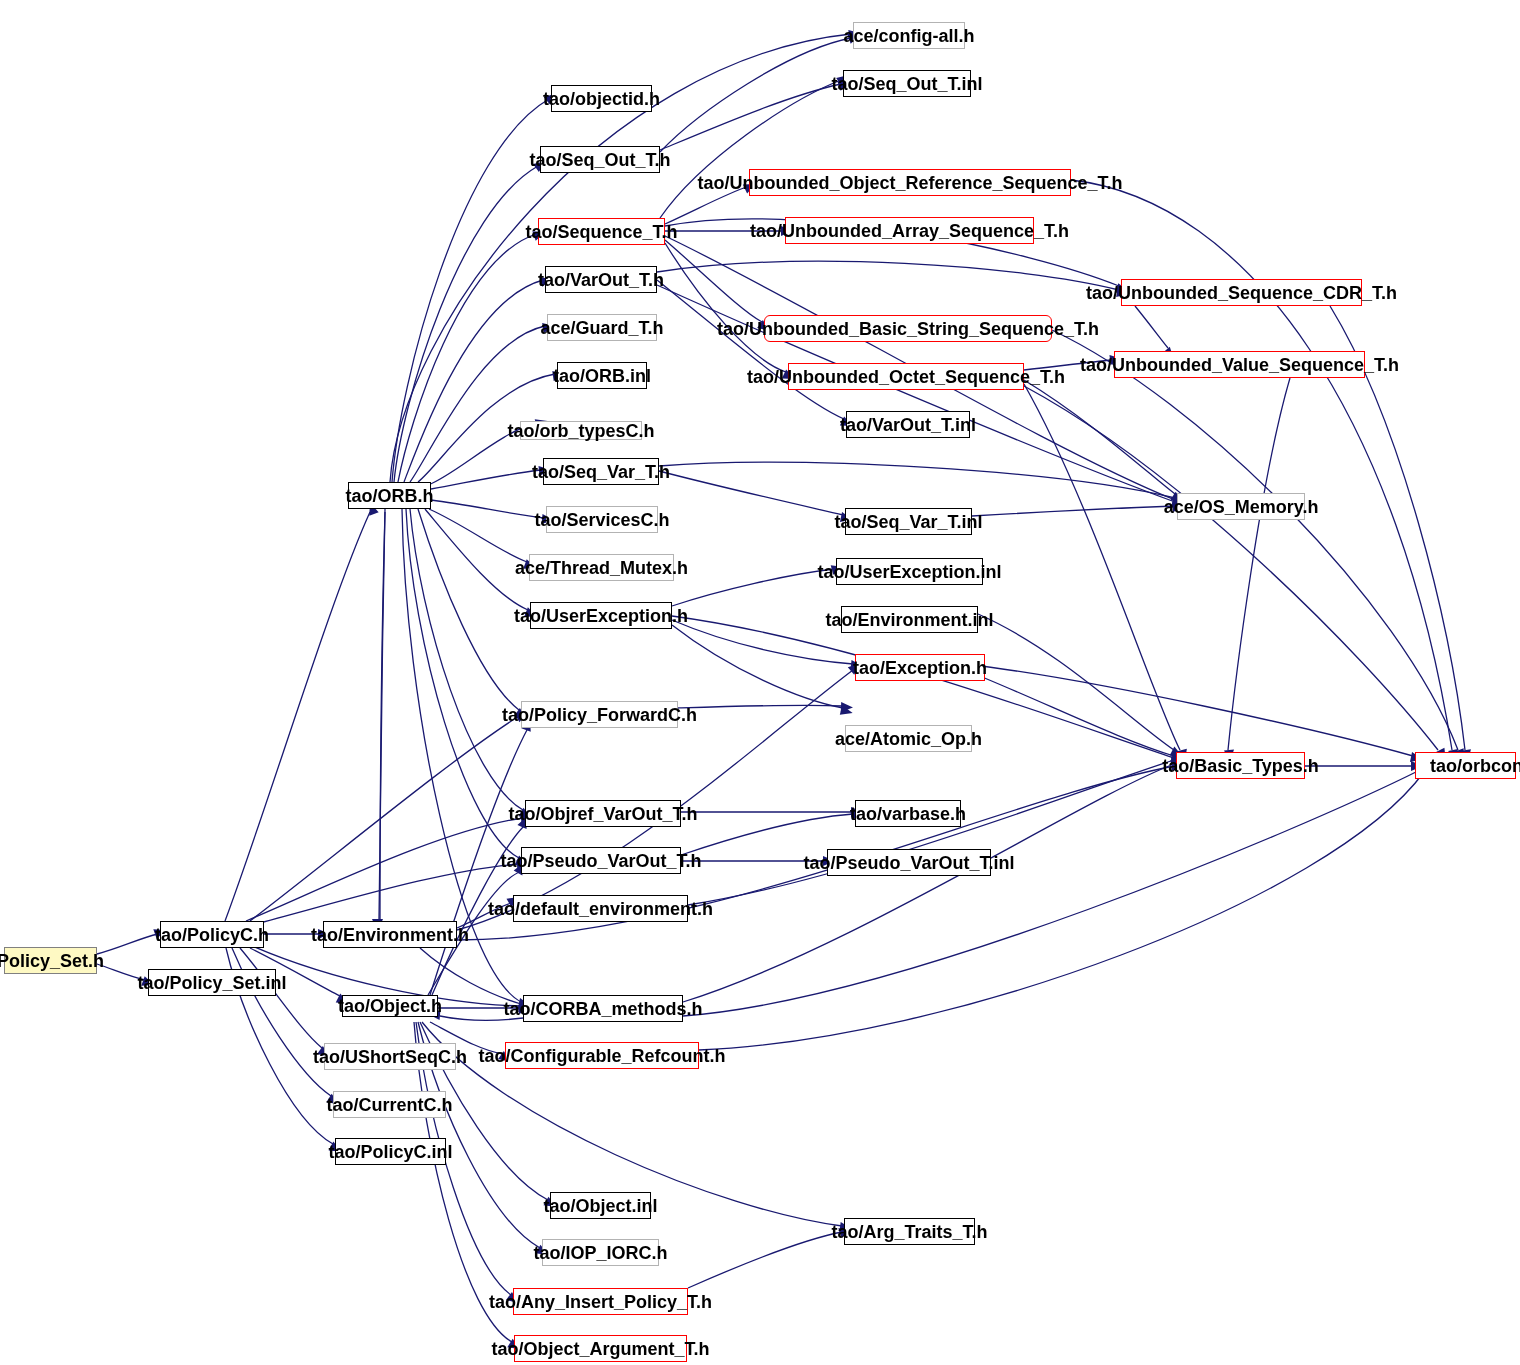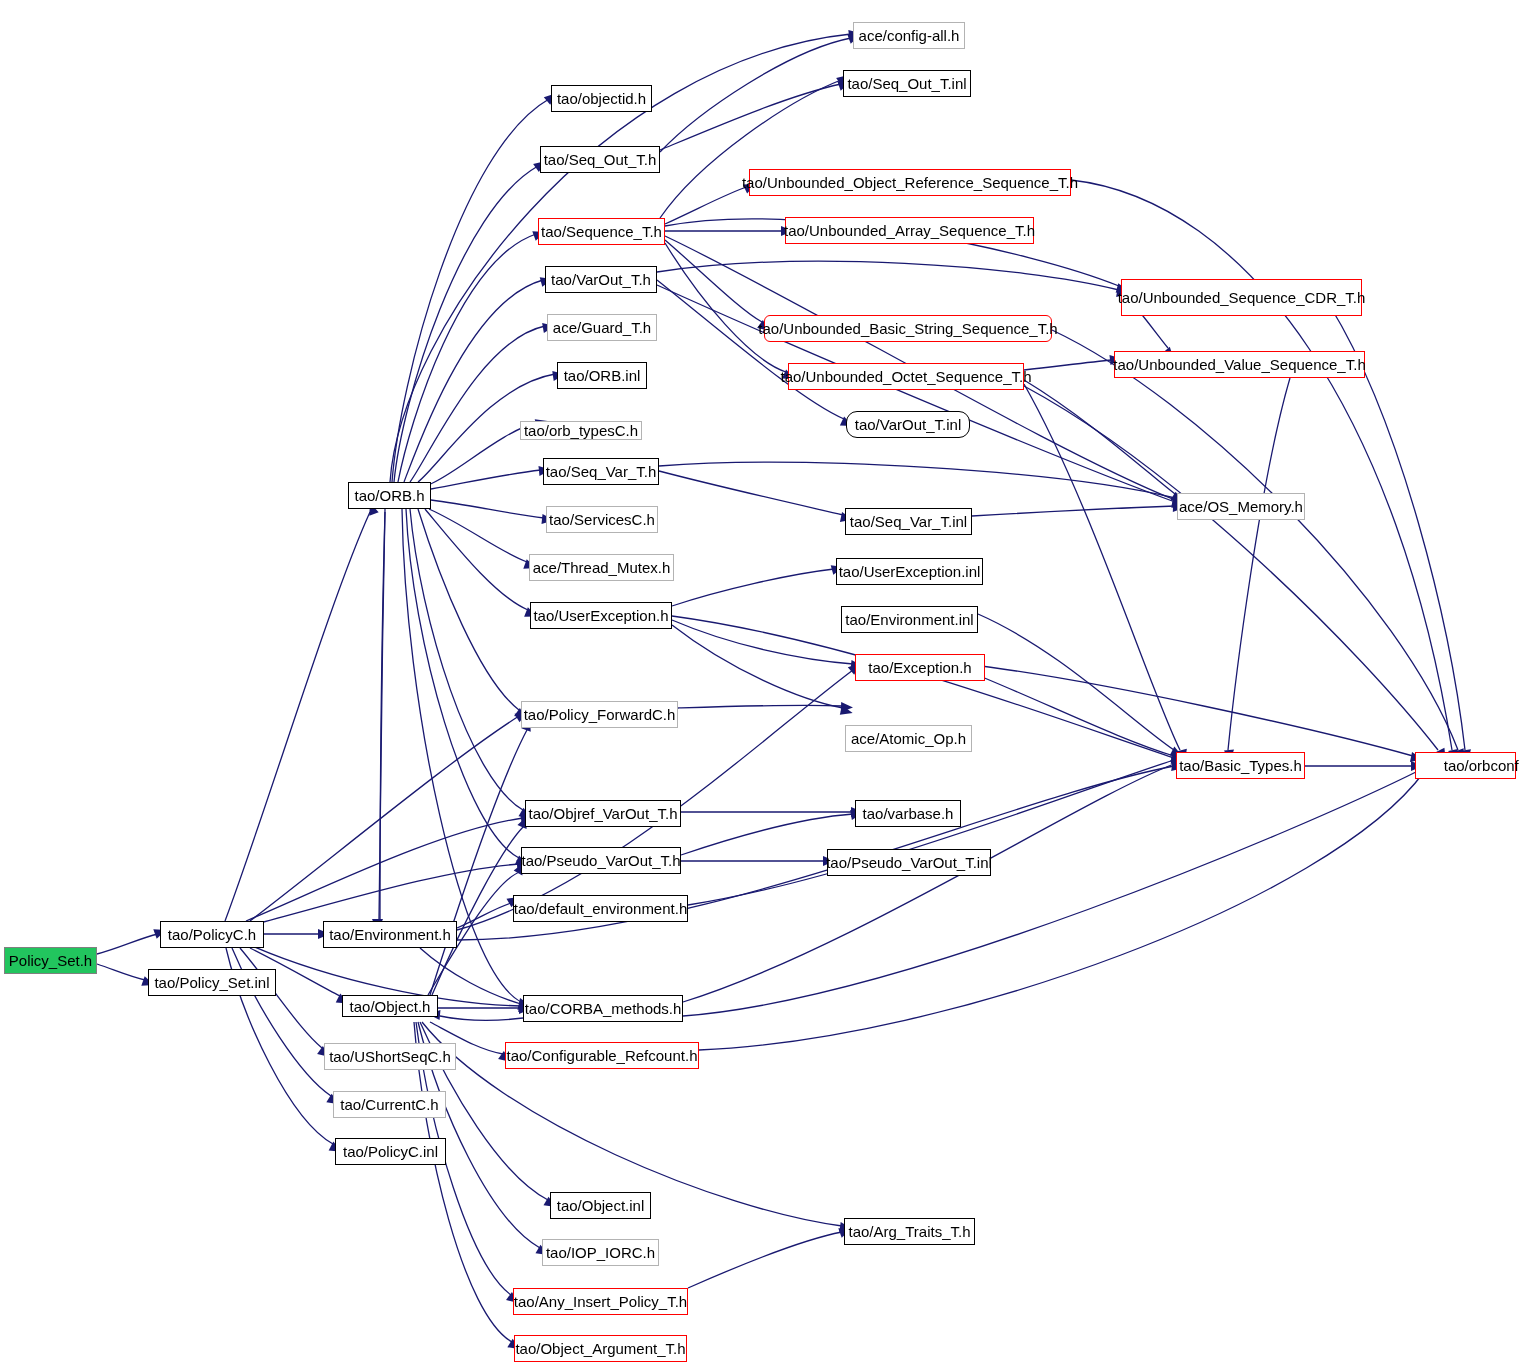--- a/index.html
+++ b/index.html
@@ -20,30 +20,31 @@
     pointer-events:none;
   }
   .node{
     position:absolute;
     box-sizing:border-box;
     display:flex;
     align-items:center;
     justify-content:center;
     background:#ffffff;
     border:1px solid #000000;
-    font-size:15px;
+    font-size:18px;
     line-height:1;
     color:#000000;
     white-space:nowrap;
     letter-spacing:0px;
     z-index:2;
+    font-weight:bold;
   }
   .node.gray{ border-color:#b3b3b3; }
   .node.red{ border-color:#ff0000; }
-  .node.root{ background:#22c55e; border-color:#808080; }
+  .node.root{ background:#fef9c3; border-color:#808080; }
   .node span{ pointer-events:none; }
 </style>
 </head>
 <body>
 
 <div id="canvas">
   <svg id="edges" viewBox="0 0 1520 1365" xmlns="http://www.w3.org/2000/svg">
     <g id="edge-paths" fill="none" stroke="#191970" stroke-width="1.3">
         <path d="M 97,954 C 120,948 140,938 158,934"></path>
         <path d="M 97,964 C 115,970 128,976 145,980"></path>
@@ -323,21 +324,21 @@
       </div>
       <div class="node red" style="left: 785px; top: 217px; width: 249px; height: 27px;">
         <span>tao/Unbounded_Array_Sequence_T.h</span>
       </div>
       <div class="node red" style="left: 764px; top: 315px; width: 288px; height: 27px; border-radius: 6px;">
         <span>tao/Unbounded_Basic_String_Sequence_T.h</span>
       </div>
       <div class="node red" style="left: 788px; top: 363px; width: 236px; height: 27px;">
         <span>tao/Unbounded_Octet_Sequence_T.h</span>
       </div>
-      <div class="node " style="left: 846px; top: 411px; width: 124px; height: 27px; border-radius: 11px;">
+      <div class="node " style="left: 846px; top: 411px; width: 124px; height: 27px;">
         <span>tao/VarOut_T.inl</span>
       </div>
       <div class="node " style="left: 845px; top: 508px; width: 127px; height: 27px;">
         <span>tao/Seq_Var_T.inl</span>
       </div>
       <div class="node " style="left: 836px; top: 558px; width: 147px; height: 27px;">
         <span>tao/UserException.inl</span>
       </div>
       <div class="node " style="left: 841px; top: 606px; width: 137px; height: 27px; text-align: center;">
         <span>tao/Environment.inl</span>
@@ -350,21 +351,21 @@
       </div>
       <div class="node " style="left: 855px; top: 800px; width: 106px; height: 27px;">
         <span>tao/varbase.h</span>
       </div>
       <div class="node " style="left: 827px; top: 849px; width: 164px; height: 27px;">
         <span>tao/Pseudo_VarOut_T.inl</span>
       </div>
       <div class="node " style="left: 844px; top: 1218px; width: 131px; height: 27px;">
         <span>tao/Arg_Traits_T.h</span>
       </div>
-      <div class="node red" style="left: 1121px; top: 279px; width: 241px; height: 37px;">
+      <div class="node red" style="left: 1121px; top: 279px; width: 241px; height: 27px;">
         <span>tao/Unbounded_Sequence_CDR_T.h</span>
       </div>
       <div class="node red" style="left: 1114px; top: 351px; width: 251px; height: 27px;">
         <span>tao/Unbounded_Value_Sequence_T.h</span>
       </div>
       <div class="node gray" style="left: 1177px; top: 493px; width: 128px; height: 27px;">
         <span>ace/OS_Memory.h</span>
       </div>
       <div class="node red" style="left: 1176px; top: 752px; width: 129px; height: 27px;">
         <span>tao/Basic_Types.h</span>

